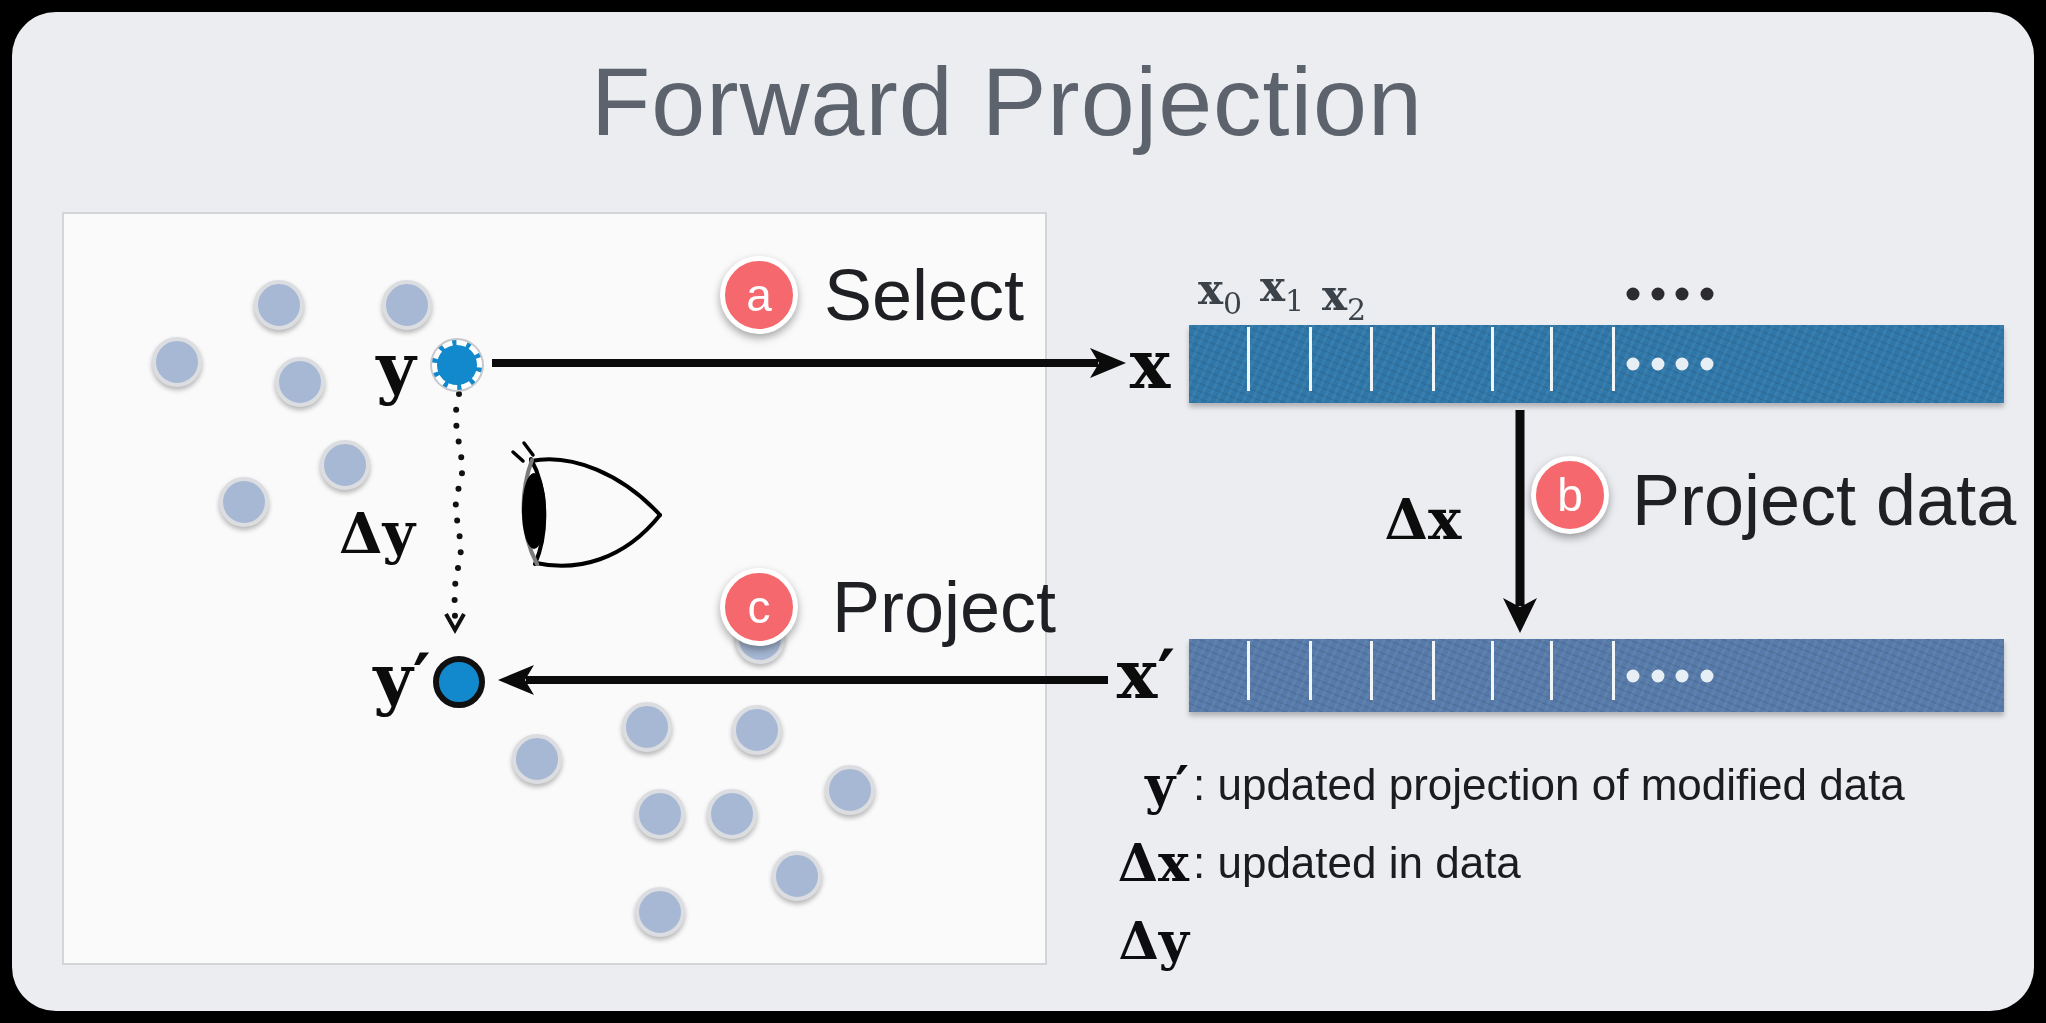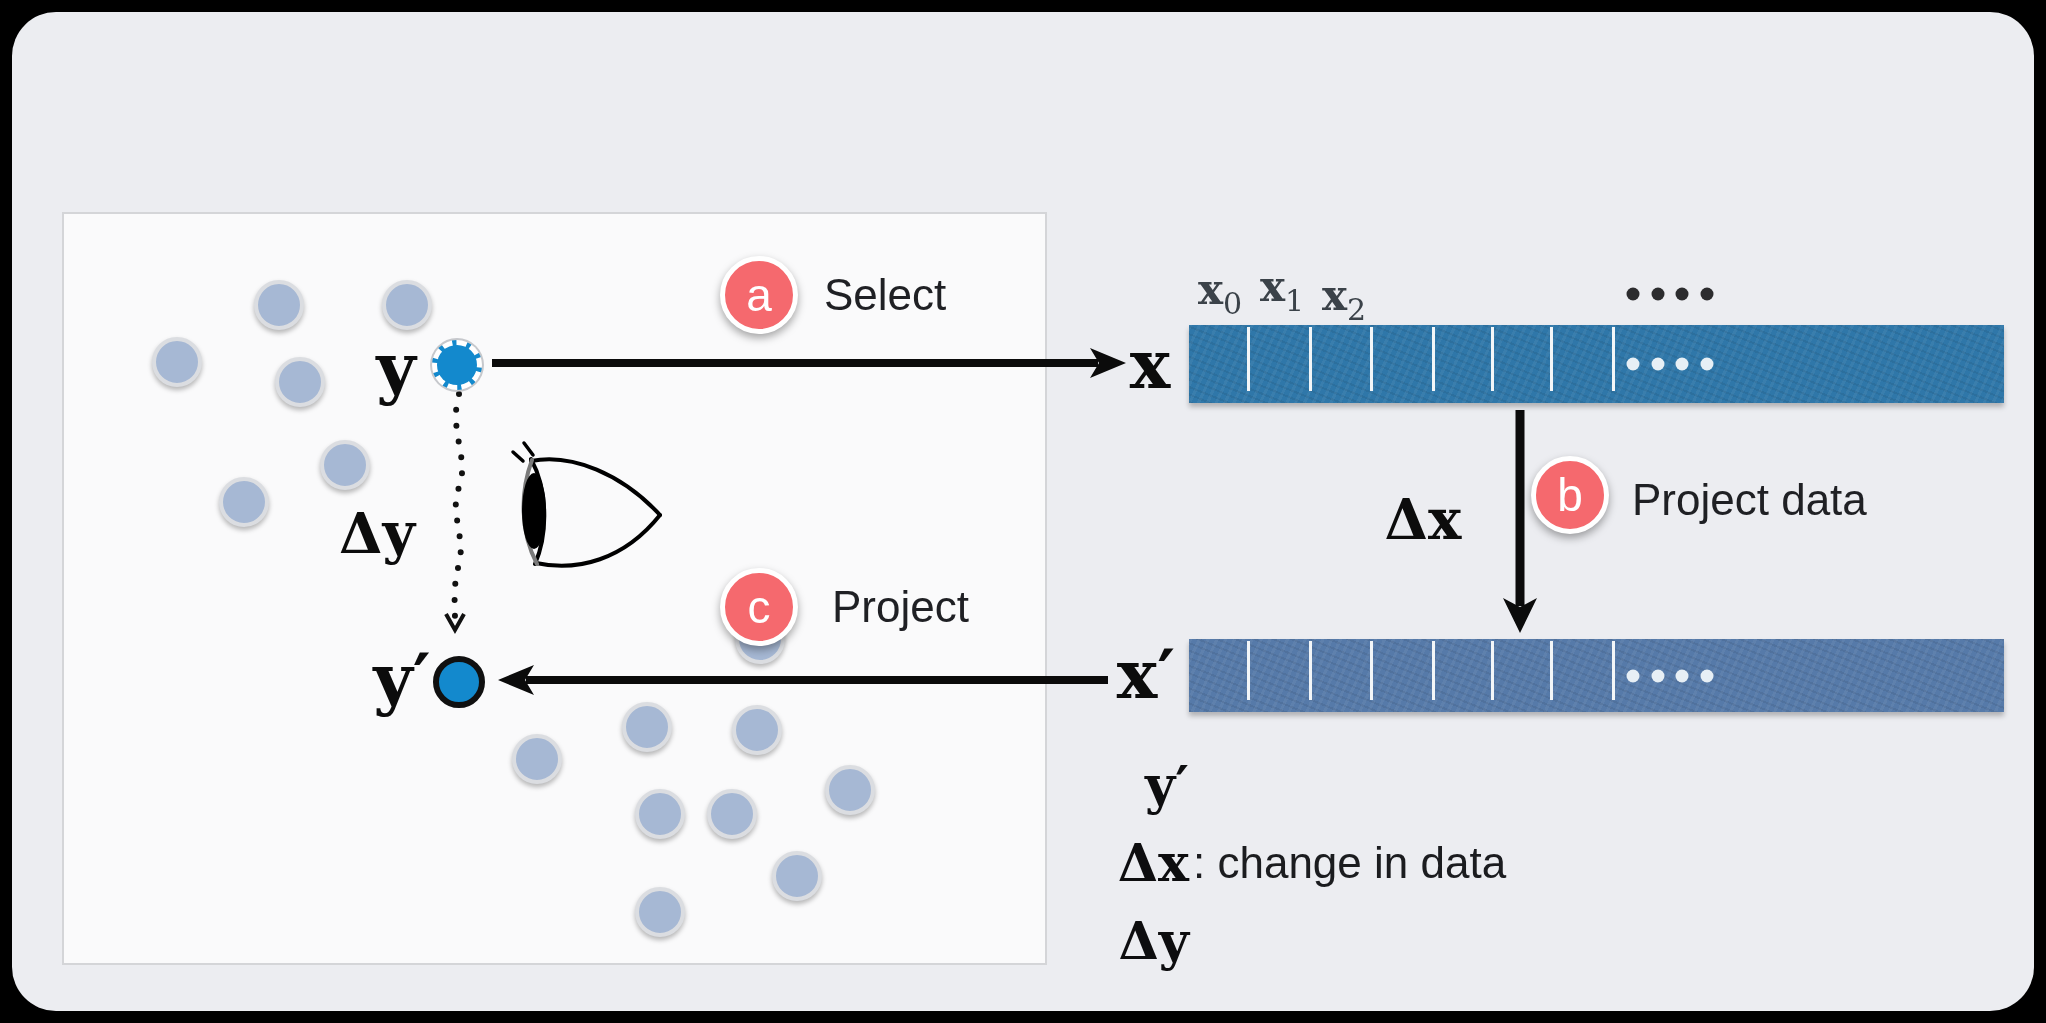--- a/index.html
+++ b/index.html
@@ -44,21 +44,21 @@
   }
   
   .badge{
     position:absolute;width:78px;height:78px;border-radius:50%;
     background:#f5696e;border:5px solid #fff;box-sizing:border-box;
     box-shadow:0 4px 8px rgba(0,0,0,0.35);
     color:#fff;font-size:46px;display:flex;align-items:center;justify-content:center;
     transform:translate(-50%,-50%);
   }
   .step-label{
-    position:absolute;font-size:44px;color:#1f2024;transform:translateY(-50%);white-space:nowrap;
+    position:absolute;font-size:72px;color:#1f2024;transform:translateY(-50%);white-space:nowrap;
   }
   
   .bar{
     position:absolute;left:1177px;width:815px;
     box-shadow:0 4px 5px rgba(0,0,0,0.25);
     background-image:
       repeating-linear-gradient(115deg, rgba(255,255,255,0.05) 0 3px, rgba(0,0,0,0) 3px 8px),
       repeating-linear-gradient(22deg, rgba(0,0,0,0.07) 0 2px, rgba(0,0,0,0) 2px 7px);
   }
   .bar .sep{
@@ -91,20 +91,21 @@
   }
   .legend-text{
     font-size:44px;color:#1b1c1f;margin-left:4px;
   }
   svg.overlay{position:absolute;left:0;top:0;pointer-events:none;}
 </style>
 </head>
 <body>
 
 <div class="card">
+  <div class="title">Forward Projection</div>
 
   <div class="panel"></div>
   <div id="points-layer">
       <div class="pt" style="left: 267px; top: 293px;"></div>
       <div class="pt" style="left: 395px; top: 293px;"></div>
       <div class="pt" style="left: 165px; top: 350px;"></div>
       <div class="pt" style="left: 288px; top: 370px;"></div>
       <div class="pt" style="left: 333px; top: 453px;"></div>
       <div class="pt" style="left: 232px; top: 490px;"></div>
       <div class="pt" style="left: 748px; top: 627px;"></div>
@@ -203,21 +204,22 @@
       <div class="sep" style="left: 361px;"></div>
       <div class="sep" style="left: 423px;"></div>
       <div class="bardot" style="left: 444px;"></div>
       <div class="bardot" style="left: 469px;"></div>
       <div class="bardot" style="left: 493px;"></div>
       <div class="bardot" style="left: 518px;"></div>
     </div>
 
   <div class="legend-row" style="top:772px;">
     <span class="legend-sym">y′</span>
+    <span class="legend-text">: updated projection of modified data</span>
   </div>
   <div class="legend-row" style="top:850px;">
     <span class="legend-sym">Δx</span>
-    <span class="legend-text">: change in data</span>
+    <span class="legend-text">: updated in data</span>
   </div>
   <div class="legend-row" style="top:928px;">
     <span class="legend-sym">Δy</span>
   </div>
 </div>
 
 </body></html>

